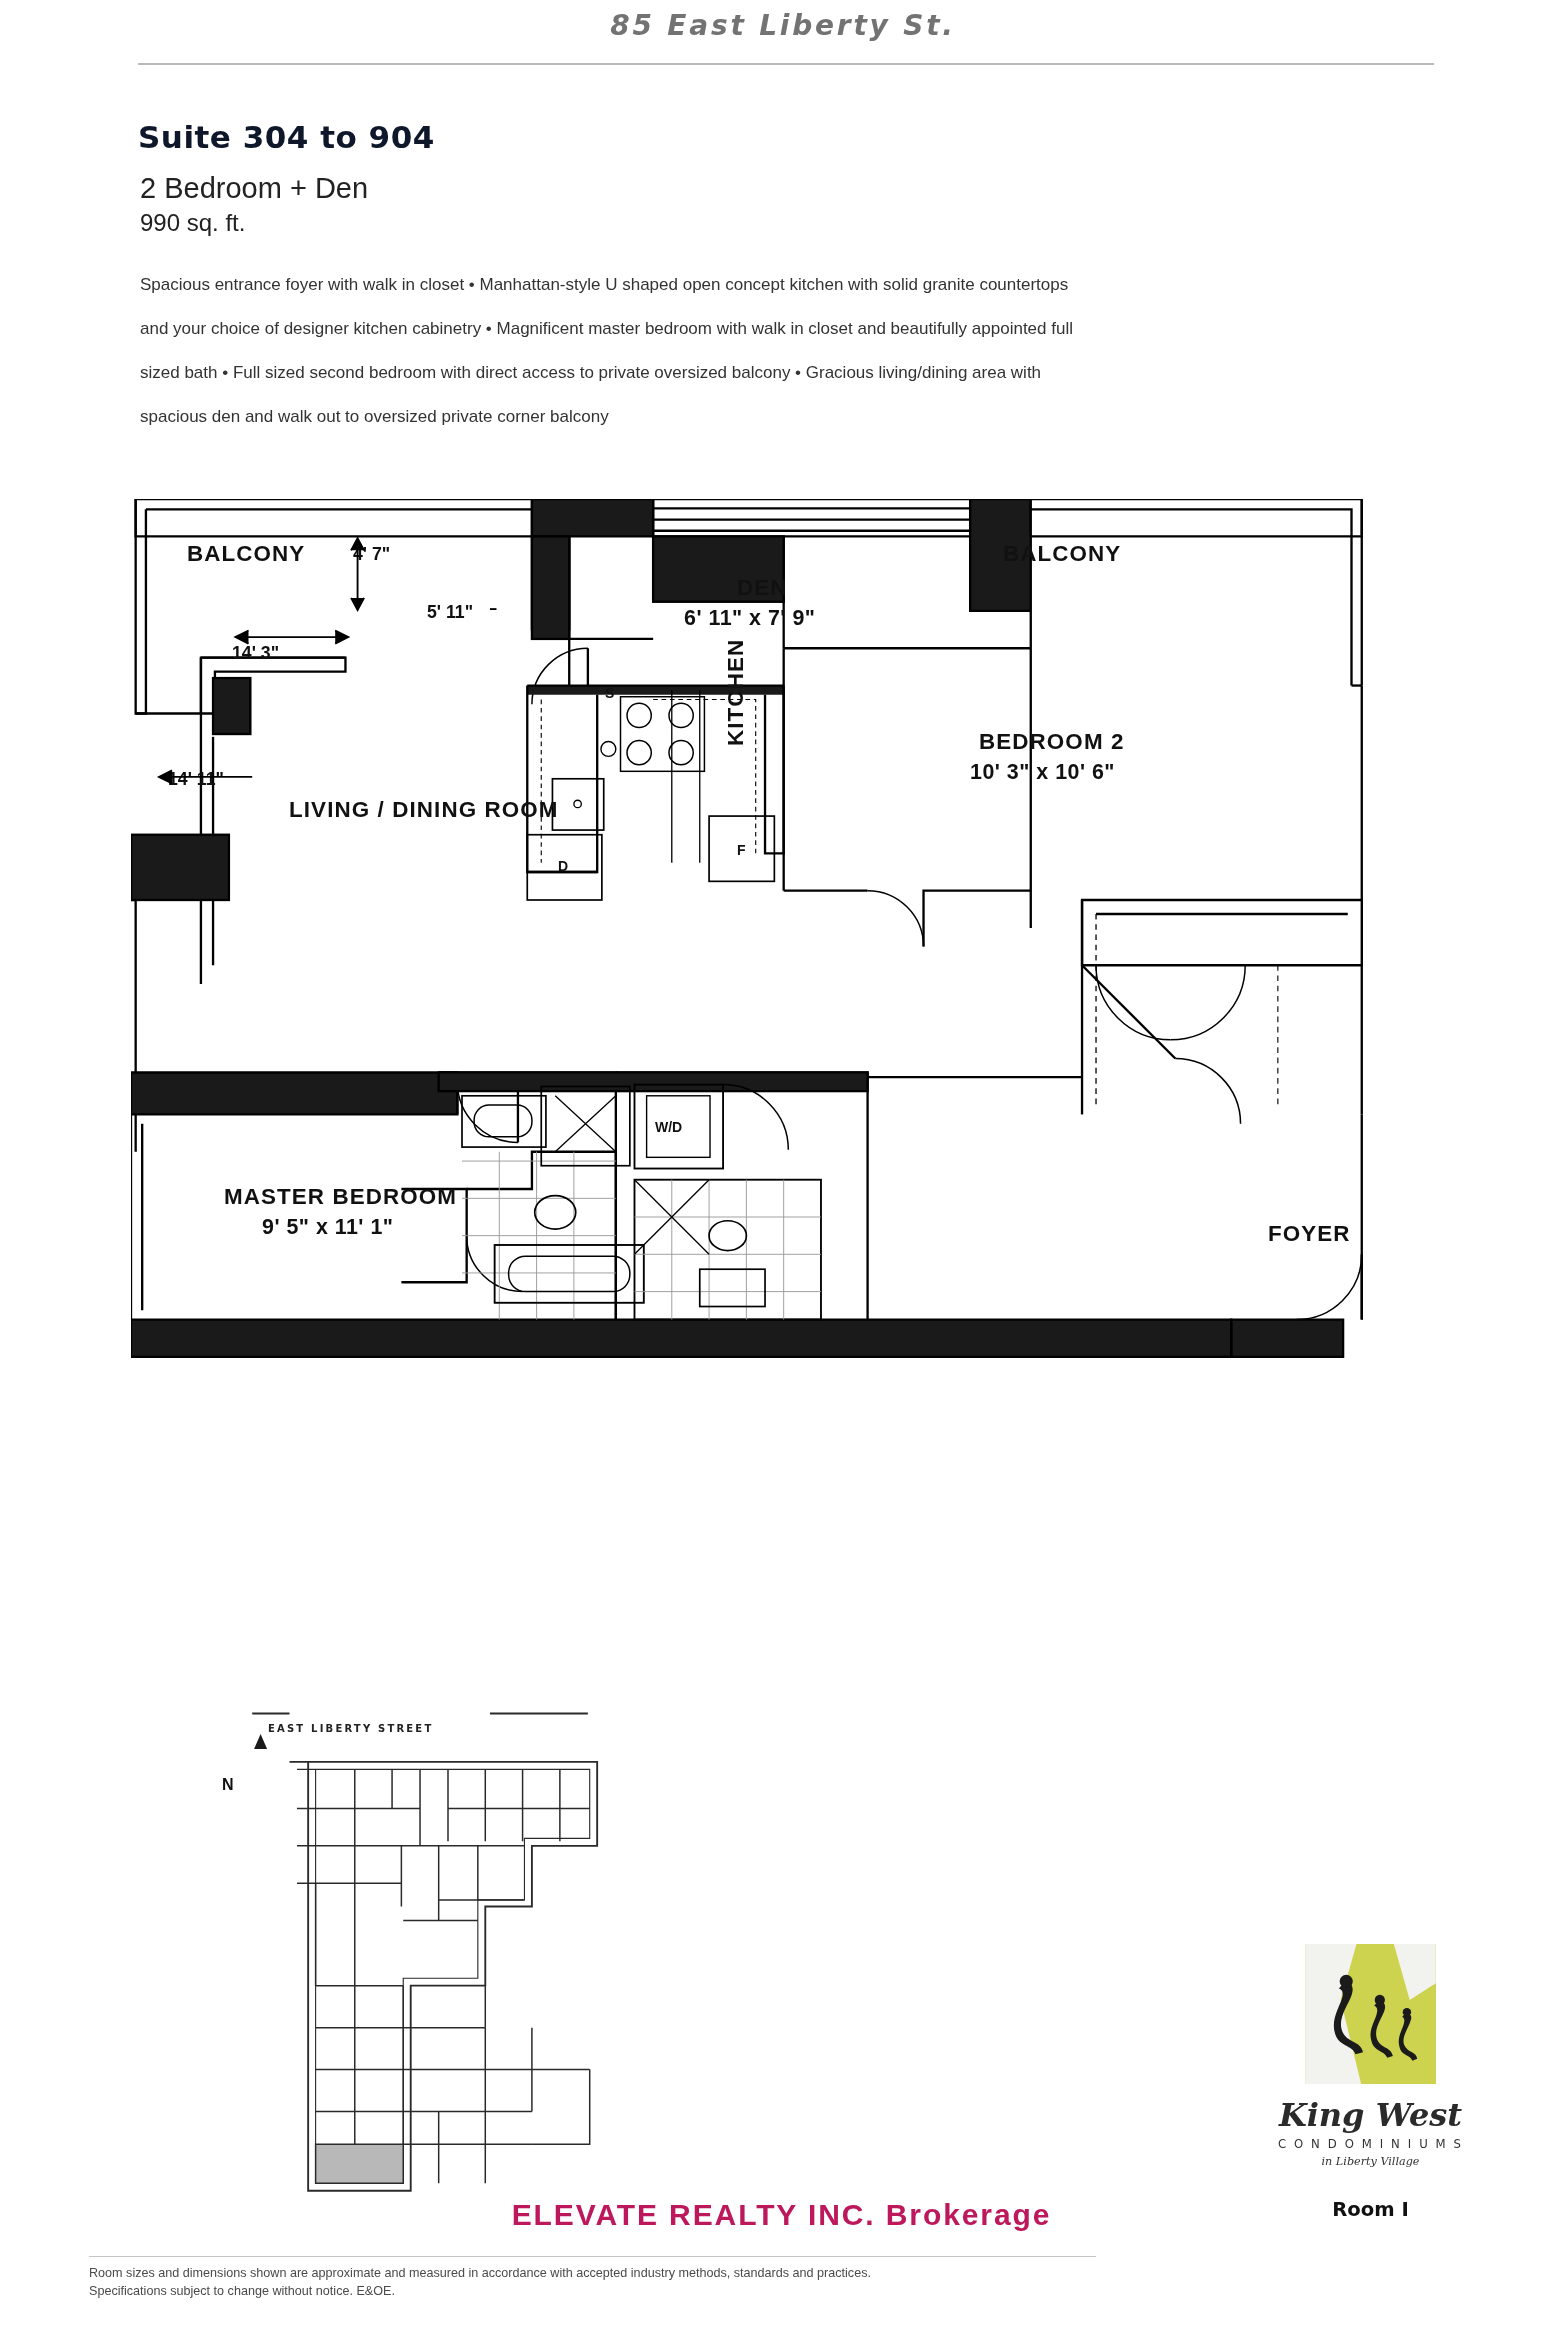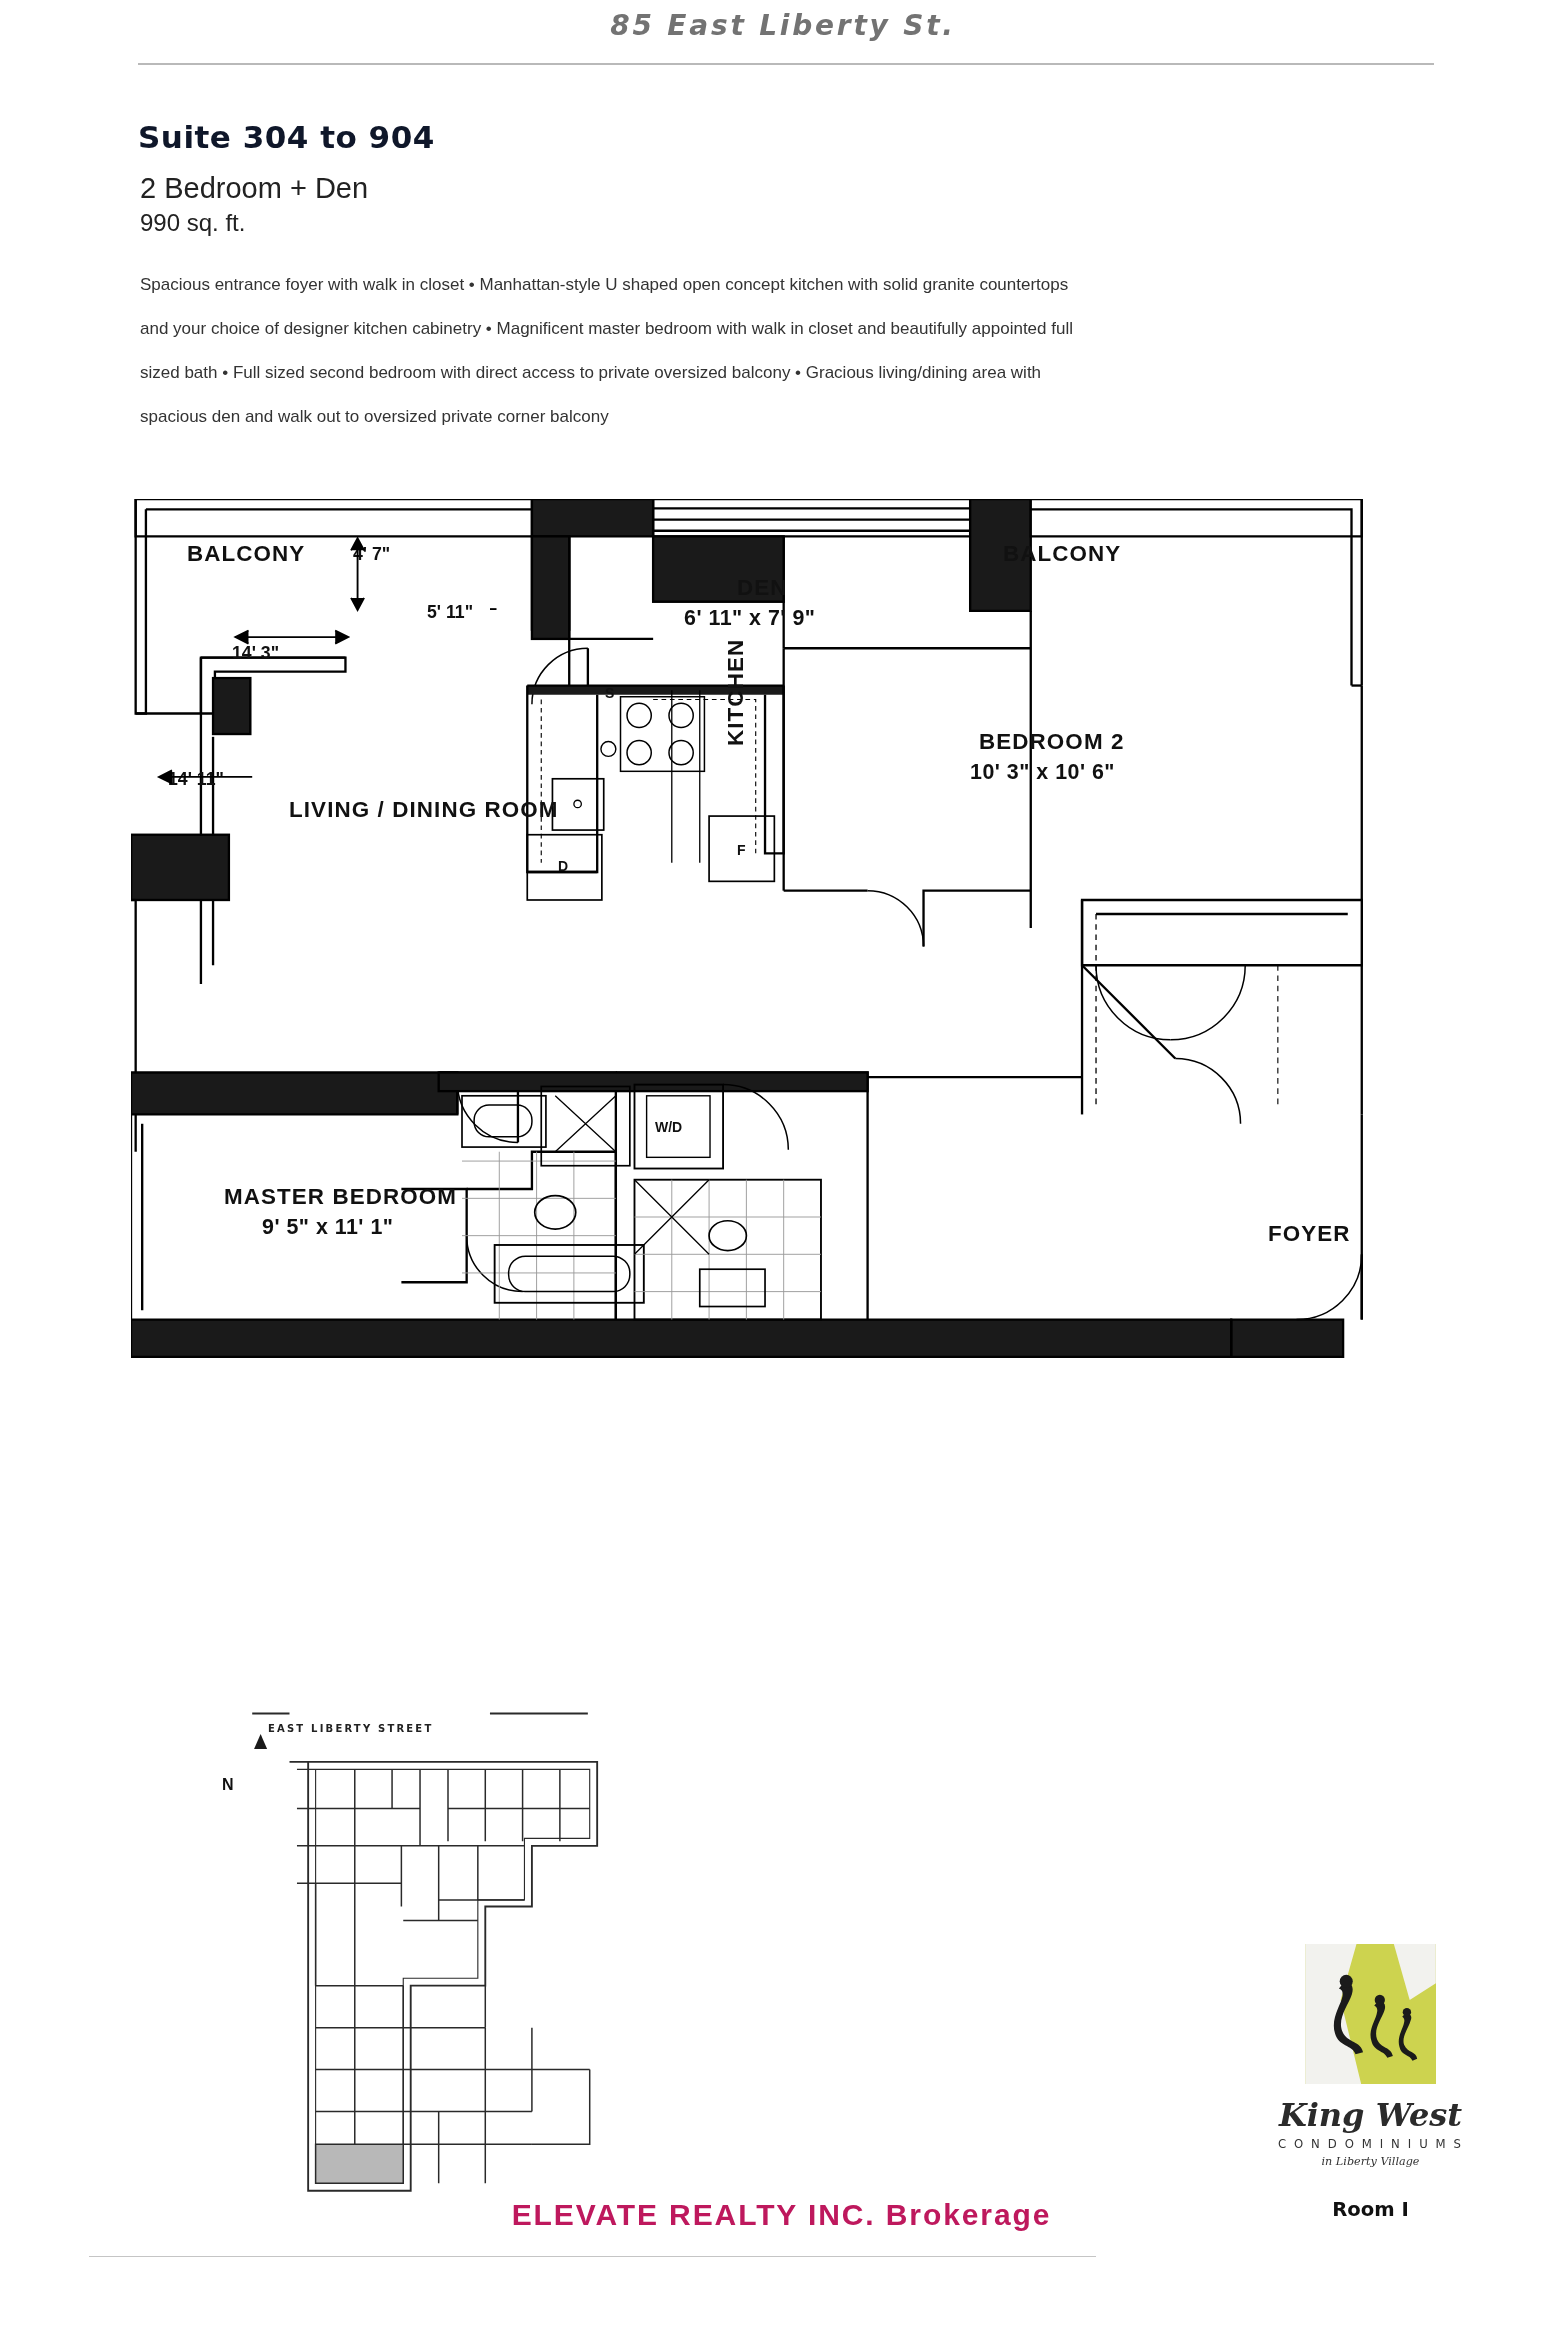--- a/index.html
+++ b/index.html
@@ -373,15 +373,19 @@
     </svg>
   </div>
   <div class="logo-name">King West</div>
   <div class="logo-sub">C O N D O M I N I U M S</div>
   <div class="logo-sub2">in Liberty Village</div>
   <div class="phase">Room I</div>
 
   <div class="watermark">ELEVATE REALTY INC.  Brokerage</div>
 
   <div class="footer-rule"></div>
+  <div class="disclaimer">
+    <div>Room sizes and dimensions shown are approximate and measured in accordance with accepted industry methods, standards and practices.</div>
+    <div>Specifications subject to change without notice. E&amp;OE.</div>
+  </div>
 
 </div>
 
 
 </body></html>

